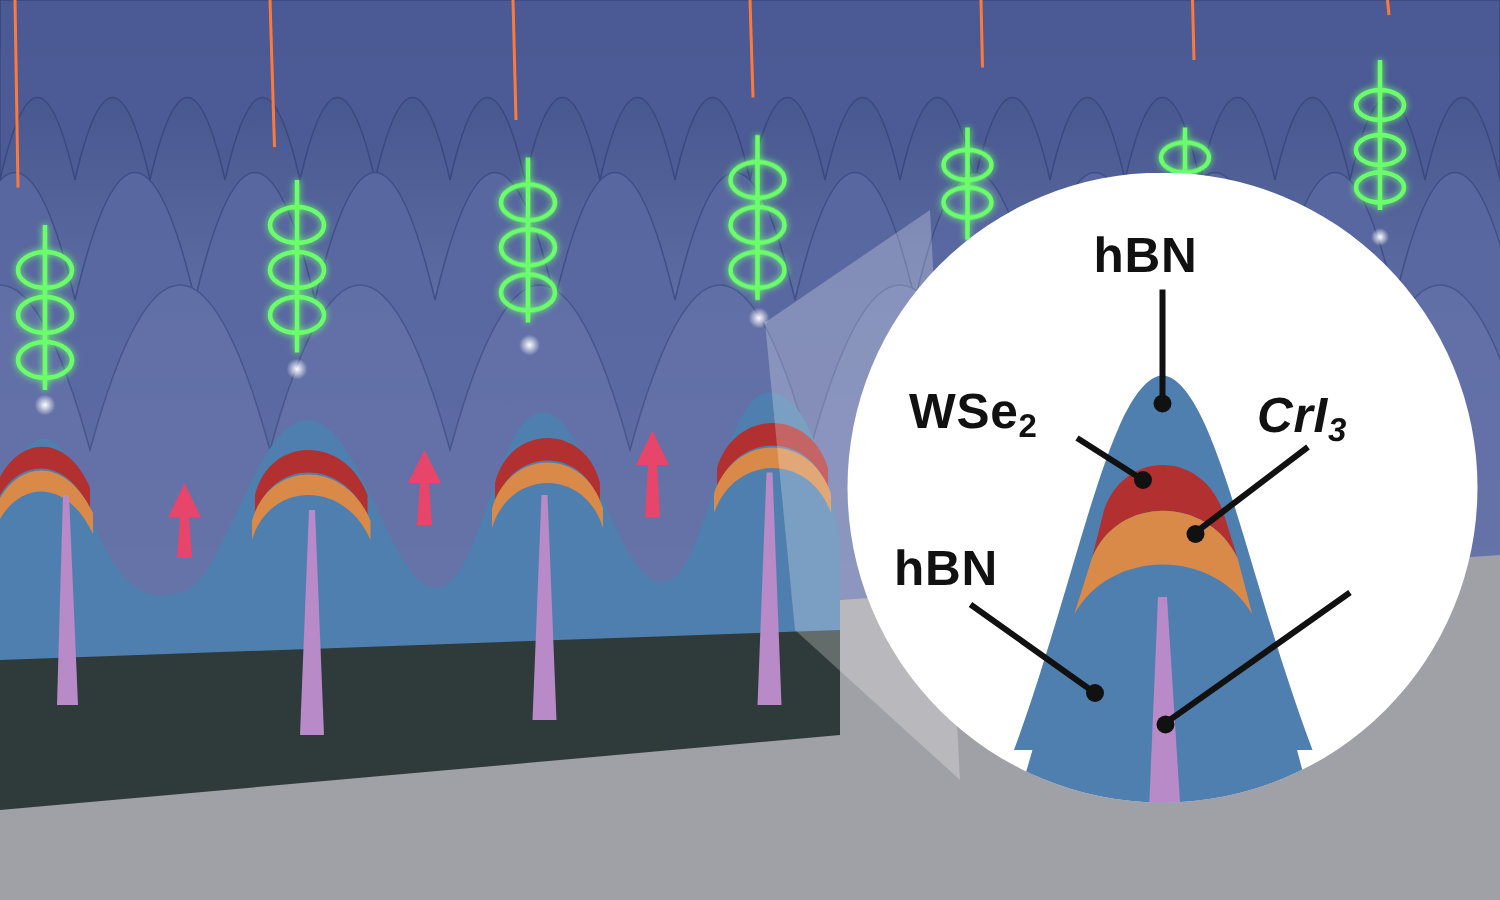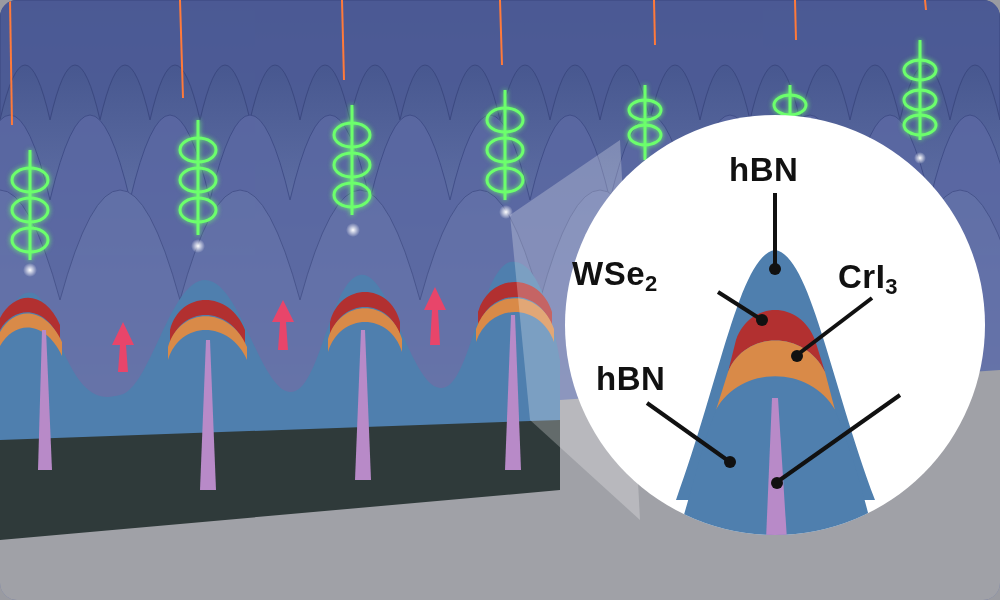--- a/index.html
+++ b/index.html
@@ -1,18 +1,18 @@
 <!DOCTYPE html>
 <html><head>
 <meta charset="utf-8">
 <style>
   html,body{margin:0;padding:0;}
   body{width:1000px;height:600px;overflow:hidden;background:#9a9ba1;font-family:"Liberation Sans",sans-serif;}
   .stage{position:relative;width:1000px;height:600px;overflow:hidden;
-    background:linear-gradient(180deg,#3d4d86 0%,#5a6aa0 30%,#7b86b0 55%,#9a9ca6 70%,#a3a4a9 100%);border-radius:17px;}
+    background:linear-gradient(180deg,#3d4d86 0%,#5a6aa0 30%,#7b86b0 55%,#9a9ca6 70%,#a3a4a9 100%);}
   svg{position:absolute;left:0;top:0;}
   .label{position:absolute;font-weight:bold;color:#111;font-size:33px;letter-spacing:0.5px;}
   .label sub{font-size:22px;vertical-align:-6px;}
 </style>
 </head>
 <body>
 
 <div class="stage">
   <svg width="1000" height="600" viewBox="0 0 1000 600">
     <defs>
@@ -159,16 +159,16 @@
         <circle cx="775" cy="269" r="6"></circle>
         <circle cx="762" cy="320" r="6"></circle>
         <circle cx="797" cy="356" r="6"></circle>
         <circle cx="730" cy="462" r="6"></circle>
         <circle cx="777" cy="483" r="6"></circle>
       </g>
     </g>
   </svg>
 
   <div class="label" style="left:729px;top:151px;">hBN</div>
-  <div class="label" style="left:572px;top:255px;text-align:right;"><span>WSe</span><sub>2</sub></div>
-  <div class="label" style="left:838px;top:258px;"><span>CrI</span><sub>3</sub></div>
+  <div class="label" style="left:606px;top:255px;text-align:right;"><span>WSe</span><sub>2</sub></div>
+  <div class="label" style="left:838px;top:258px;font-style:italic;"><span>CrI</span><sub>3</sub></div>
   <div class="label" style="left:596px;top:360px;">hBN</div>
 </div>
 
 </body></html>

